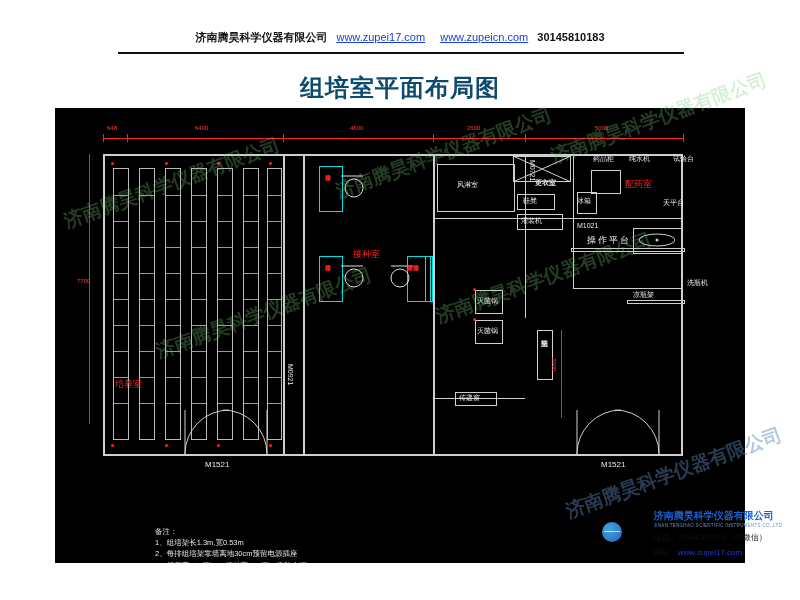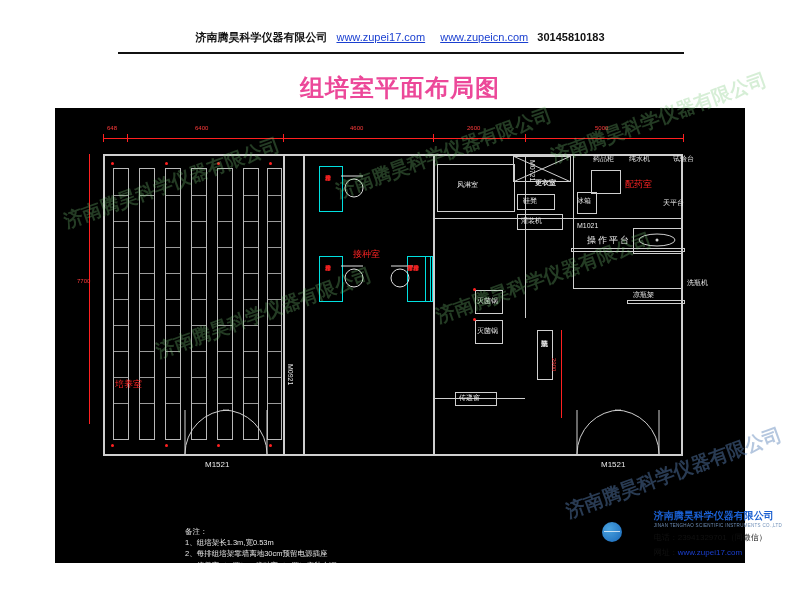--- a/index.html
+++ b/index.html
@@ -5,41 +5,41 @@
   html,body{margin:0;padding:0;}
   body{width:800px;height:600px;background:#ffffff;font-family:"Liberation Sans",sans-serif;overflow:hidden;position:relative;}
 
   
   .header{position:absolute;left:0;top:30px;width:800px;text-align:center;font-size:11px;color:#111;}
   .header .company{font-weight:bold;color:#111;}
   .header .link{color:#1a3fd0;text-decoration:underline;margin:0 6px;}
   .header .phone{color:#111;font-weight:bold;}
   .hrule{position:absolute;left:118px;top:52px;width:566px;height:2px;background:#111;}
 
-  .title{position:absolute;left:0;top:72px;width:800px;text-align:center;font-size:24px;font-weight:bold;color:#ec4899;font-family:"Liberation Serif",serif;letter-spacing:1px;}
+  .title{position:absolute;left:0;top:72px;width:800px;text-align:center;font-size:24px;font-weight:bold;color:#0c4a6e;font-family:"Liberation Serif",serif;letter-spacing:1px;}
 
   
   .canvas{position:absolute;left:55px;top:108px;width:690px;height:455px;background:#000000;overflow:hidden;}
   .redline{position:absolute;background:#ff2020;}
   .wline{position:absolute;background:#cfcfcf;}
   .cyan{position:absolute;border:1px solid #00e0e0;}
 
   .room-label{position:absolute;color:#ff2424;font-size:9px;font-weight:normal;white-space:nowrap;}
   .white-label{position:absolute;color:#e8e8e8;font-size:7px;white-space:nowrap;}
 
   .rack{position:absolute;border:1px solid #b9b9b9;}
   .rack .cell{position:absolute;left:0;right:0;border-bottom:1px solid #9a9a9a;}
 
   .dimtxt{position:absolute;color:#ff3b3b;font-size:6px;white-space:nowrap;}
 
   .box{position:absolute;border:1px solid #cfcfcf;}
 
   
   .notes{position:absolute;left:100px;top:418px;color:#e6e6e6;font-size:7.5px;line-height:11.2px;}
-  .notes div{white-space:nowrap;margin-left:30px;}
+  .notes div{white-space:nowrap;}
 
   
   .wm{position:absolute;color:rgba(120,200,120,0.30);font-size:19px;font-weight:bold;white-space:nowrap;transform:rotate(-20deg);pointer-events:none;font-family:"Liberation Sans",sans-serif;}
   .wm2{position:absolute;color:rgba(150,150,150,0.33);font-size:19px;font-weight:bold;white-space:nowrap;transform:rotate(-20deg);pointer-events:none;}
 
   
   .brand{position:absolute;right:18px;bottom:42px;text-align:left;}
   .brand .bname{color:#1a5fd0;font-size:10px;font-weight:bold;}
   .brand .bsub{color:#6f8fb8;font-size:4.5px;letter-spacing:.3px;}
   .brand .bline{color:#111;font-size:8px;margin-top:4px;}

